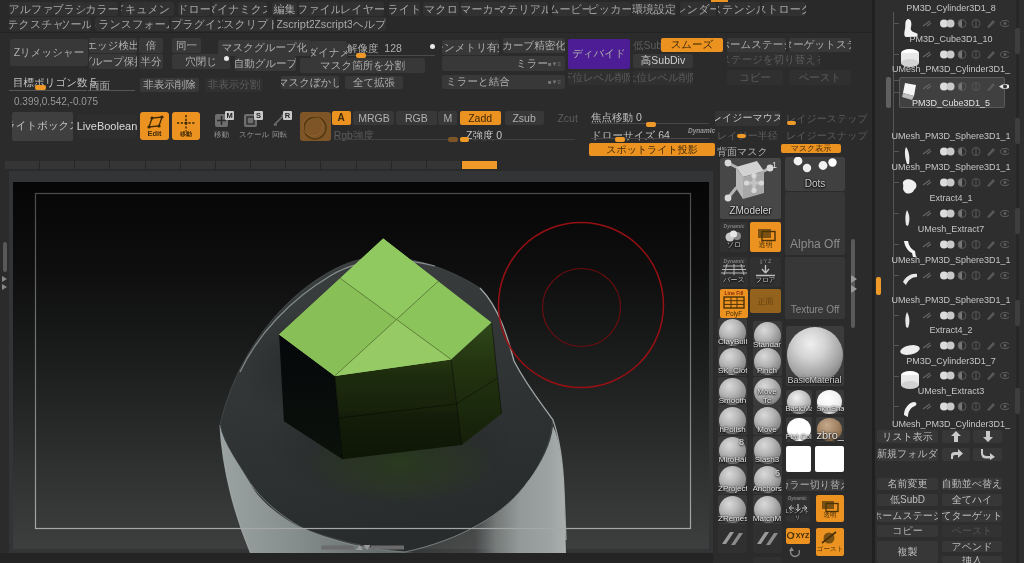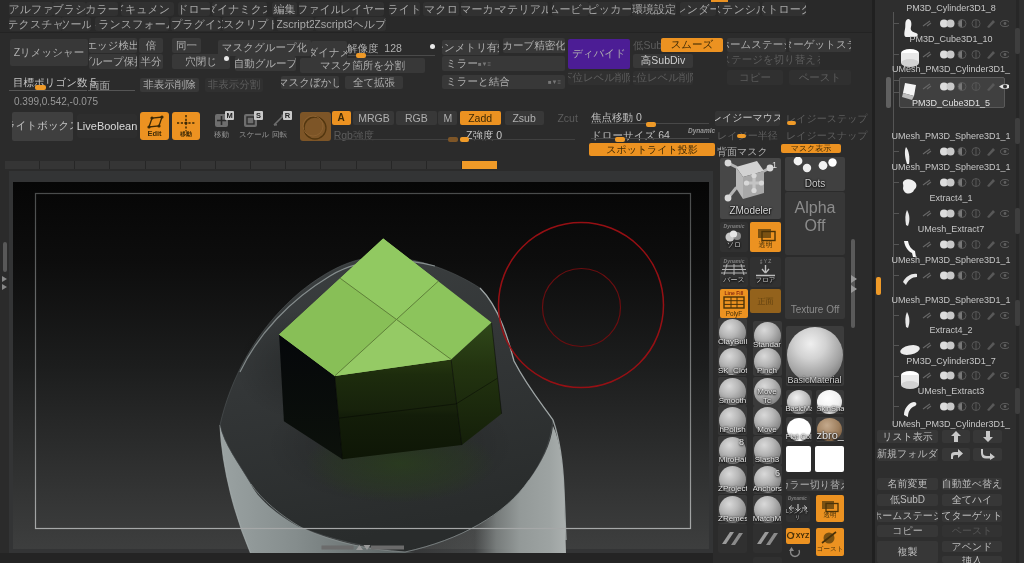--- a/index.html
+++ b/index.html
@@ -68,21 +68,21 @@
 <div class="td" style="left:633px;top:39px">低SubD</div>
 <div class="o" style="left:661px;top:38px;width:62px;height:14px">スムーズ</div>
 <div class="b" style="left:727px;top:38px;width:59px;height:14px">ホームステージ</div>
 <div class="b" style="left:789px;top:38px;width:62px;height:14px">ターゲットステ</div>
 <div class="b" style="left:89px;top:54px;width:48px;height:15px">グループ保持</div>
 <div class="b" style="left:139px;top:54px;width:24px;height:15px">半分</div>
 <div class="b" style="left:172px;top:54px;width:58px;height:15px">穴閉じ</div>
 <div class="dot" style="left:224px;top:56px"></div>
 <div class="b" style="left:235px;top:56px;width:61px;height:15px">自動グループ</div>
 <div class="b" style="left:300px;top:58px;width:125px;height:15px">マスク箇所を分割</div>
-<div class="b" style="left:442px;top:56px;width:123px;height:15px;justify-content:flex-start;padding:0 4px">ミラー<span style="color:#777;font-size:6px">■▼≡</span></div>
+<div class="b" style="left:442px;top:56px;width:123px;height:15px;justify-content:flex-end;padding:0 4px">ミラー<span style="color:#777;font-size:6px">■▼≡</span></div>
 <div class="bd" style="left:568px;top:71px;width:62px;height:14px">下位レベル削除</div>
 <div class="b" style="left:633px;top:54px;width:60px;height:14px;color:#d0d0d0">高SubDiv</div>
 <div class="bd" style="left:633px;top:71px;width:60px;height:14px">上位レベル削除</div>
 <div class="bd" style="left:727px;top:52px;width:93px;height:15px">ステージを切り替える</div>
 <div class="bd" style="left:727px;top:70px;width:56px;height:15px">コピー</div>
 <div class="bd" style="left:789px;top:70px;width:62px;height:15px">ペースト</div>
 <div class="t" style="left:13px;top:76px;color:#c2c2c2">目標ポリゴン数 5</div>
 <div class="tr" style="left:9px;top:90px;width:78px;background:#555"></div>
 <div class="h" style="left:35px;top:85px;width:11px"></div>
 <div class="t" style="left:89px;top:79px">両面</div>
@@ -314,21 +314,21 @@
 <div class="tl" style="font-size:10px;color:#d8d8d8;bottom:3px">ZModeler</div></div>
 <div class="tile" style="left:785px;top:157px;width:60px;height:34px;background:#404040">
 <svg width="60" height="22">
       <circle cx="13" cy="4" r="4.4" fill="#f2f2f2"></circle>
       <circle cx="22" cy="11" r="4.2" fill="#ededed"></circle>
       <circle cx="38" cy="8.5" r="4.4" fill="#f2f2f2"></circle>
       <circle cx="47.5" cy="5.5" r="4.2" fill="#fff"></circle>
     </svg>
 <div class="tl" style="font-size:10px;color:#cccccc;bottom:2px">Dots</div></div>
 <div class="tile" style="left:785px;top:192px;width:60px;height:63px;background:#373737">
-<div class="tl" style="font-size:16px;color:#8c8c8c;text-shadow:none;bottom:20px">Alpha Off</div>
+<div class="tl" style="font-size:12px;color:#8c8c8c;text-shadow:none;bottom:4px">Alpha Off</div>
   </div>
 <div class="tile" style="left:720px;top:222px;width:28px;height:30px;background:#313131">
 <div style="position:absolute;top:1px;width:100%;text-align:center;font-size:5px;font-weight:bold;color:#808080;font-style:italic">Dynamic</div>
 <svg width="28" height="14" style="position:absolute;top:7px">
       <circle cx="10" cy="8" r="4.5" fill="#c8c8c8"></circle>
       <circle cx="17" cy="7" r="4" fill="#8a8a8a"></circle>
       <circle cx="13.5" cy="5" r="3.6" fill="#e6e6e6"></circle>
     </svg>
 <div class="tl" style="font-size:7px;color:#cfcfcf;bottom:2px">ソロ</div>
   </div>

